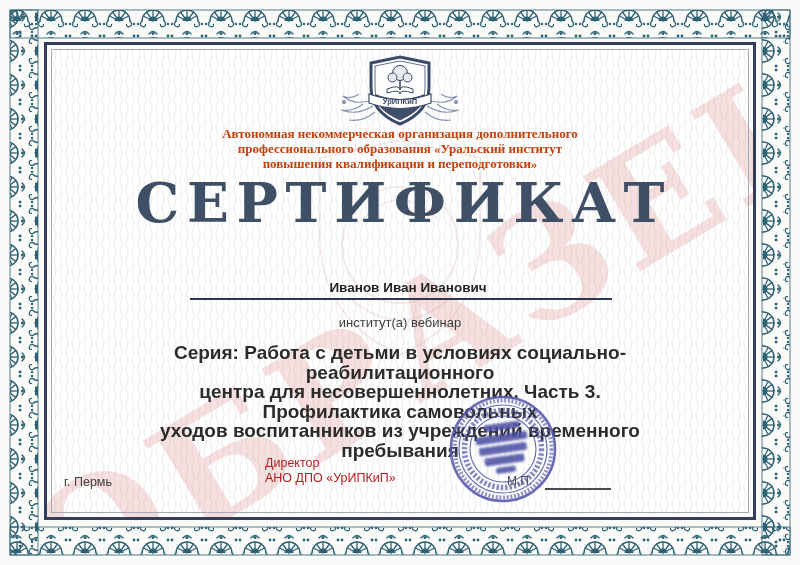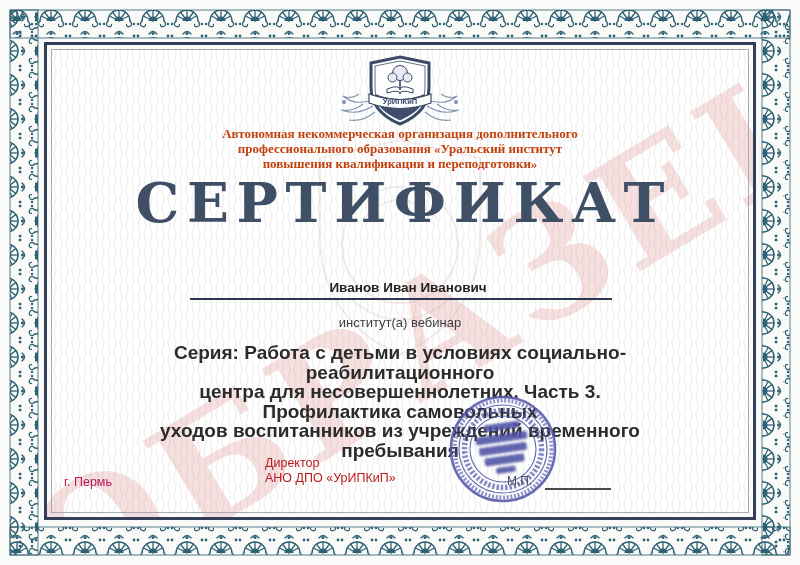--- a/index.html
+++ b/index.html
@@ -30,21 +30,21 @@
        letter-spacing:0.14em;text-indent:0.14em;color:#3e4f66;}
   .statement{left:0;top:257px;width:800px;text-align:center;font-size:13px;color:#3c3c3c;}
   .recipient{left:0;top:280px;width:800px;text-align:center;font-size:13.5px;
        font-weight:bold;color:#222;margin-left:8px;}
   .name-rule{left:190px;top:298px;width:422px;height:2px;background:#2c3650;}
   .action{left:0;top:315px;width:800px;text-align:center;font-size:13px;color:#3c3c3c;}
   .course{left:140px;top:343px;width:520px;text-align:center;font-size:19px;
        font-weight:bold;line-height:19.5px;color:#2b2b2b;}
   .stamp{left:447px;top:393px;}
   .director{left:265px;top:456px;font-size:12.5px;line-height:14.5px;color:#b91c1c;}
-  .city{left:64px;top:475px;font-size:12.5px;color:#be185d;}
+  .city{left:64px;top:475px;font-size:12.5px;color:#404040;}
   .mp{left:507px;top:474px;font-size:12px;color:#4d4d5e;}
   .sig-line{left:545px;top:488px;width:66px;height:2px;background:#4a4a4a;}
   .disclaimer{left:0;top:501px;width:800px;text-align:center;font-size:11px;color:#5c5c5c;}
   .date-box{left:284px;top:523px;width:228px;height:29px;background:#fff;
        border:2px solid #2c3a55;z-index:5;display:flex;align-items:center;justify-content:center;
        font-size:13.5px;font-weight:bold;color:#1e1e1e;}
 </style>
 </head>
 <body>
 

